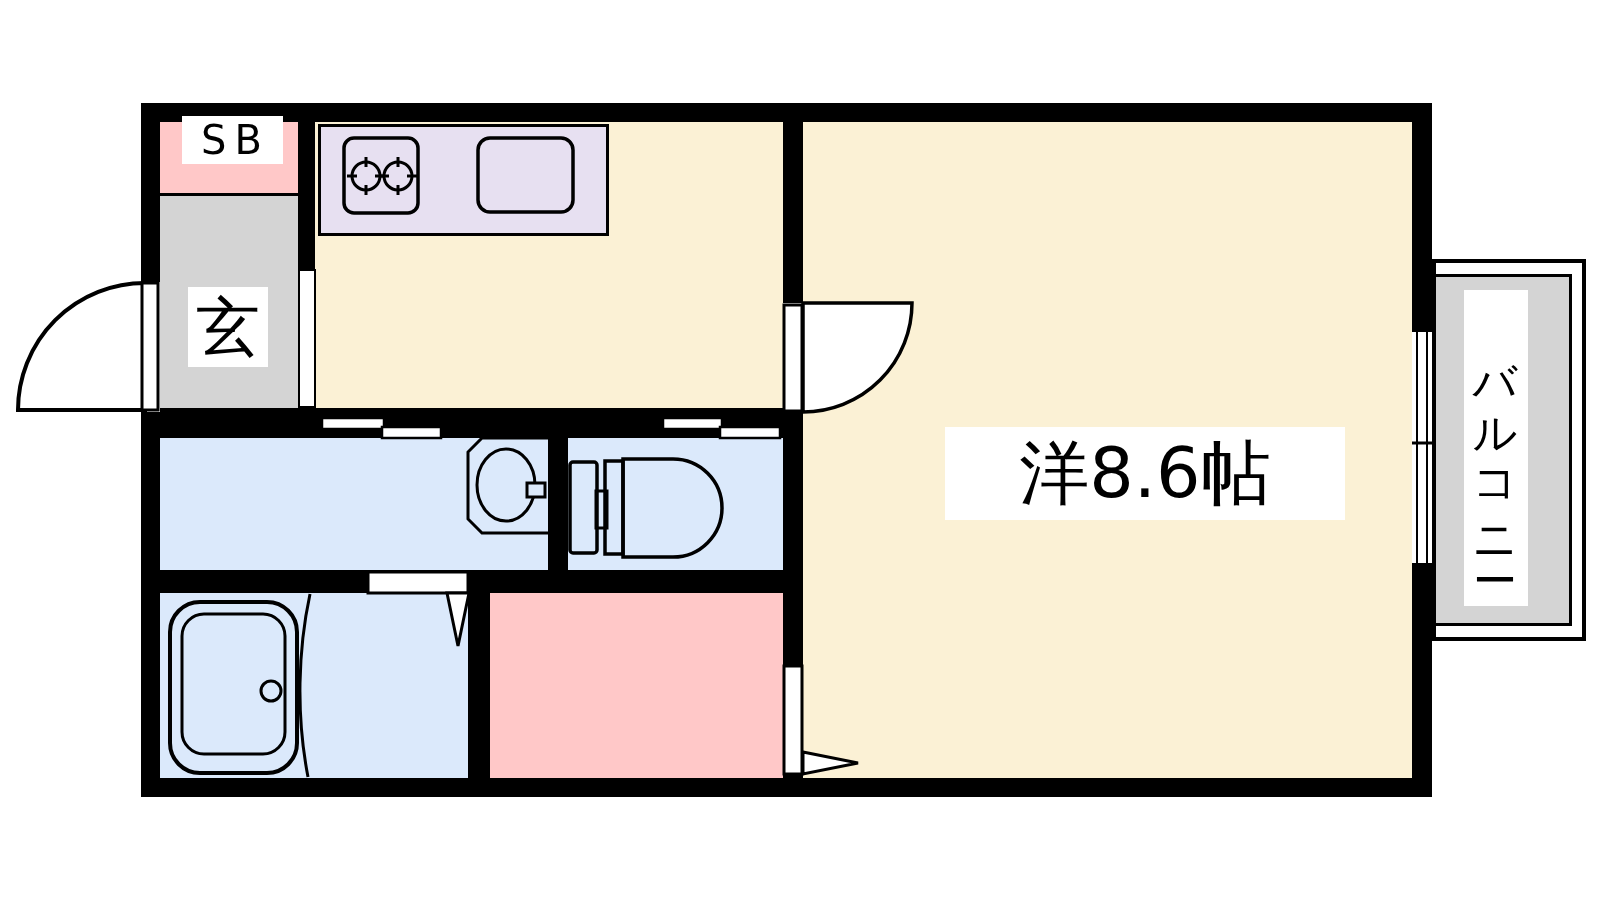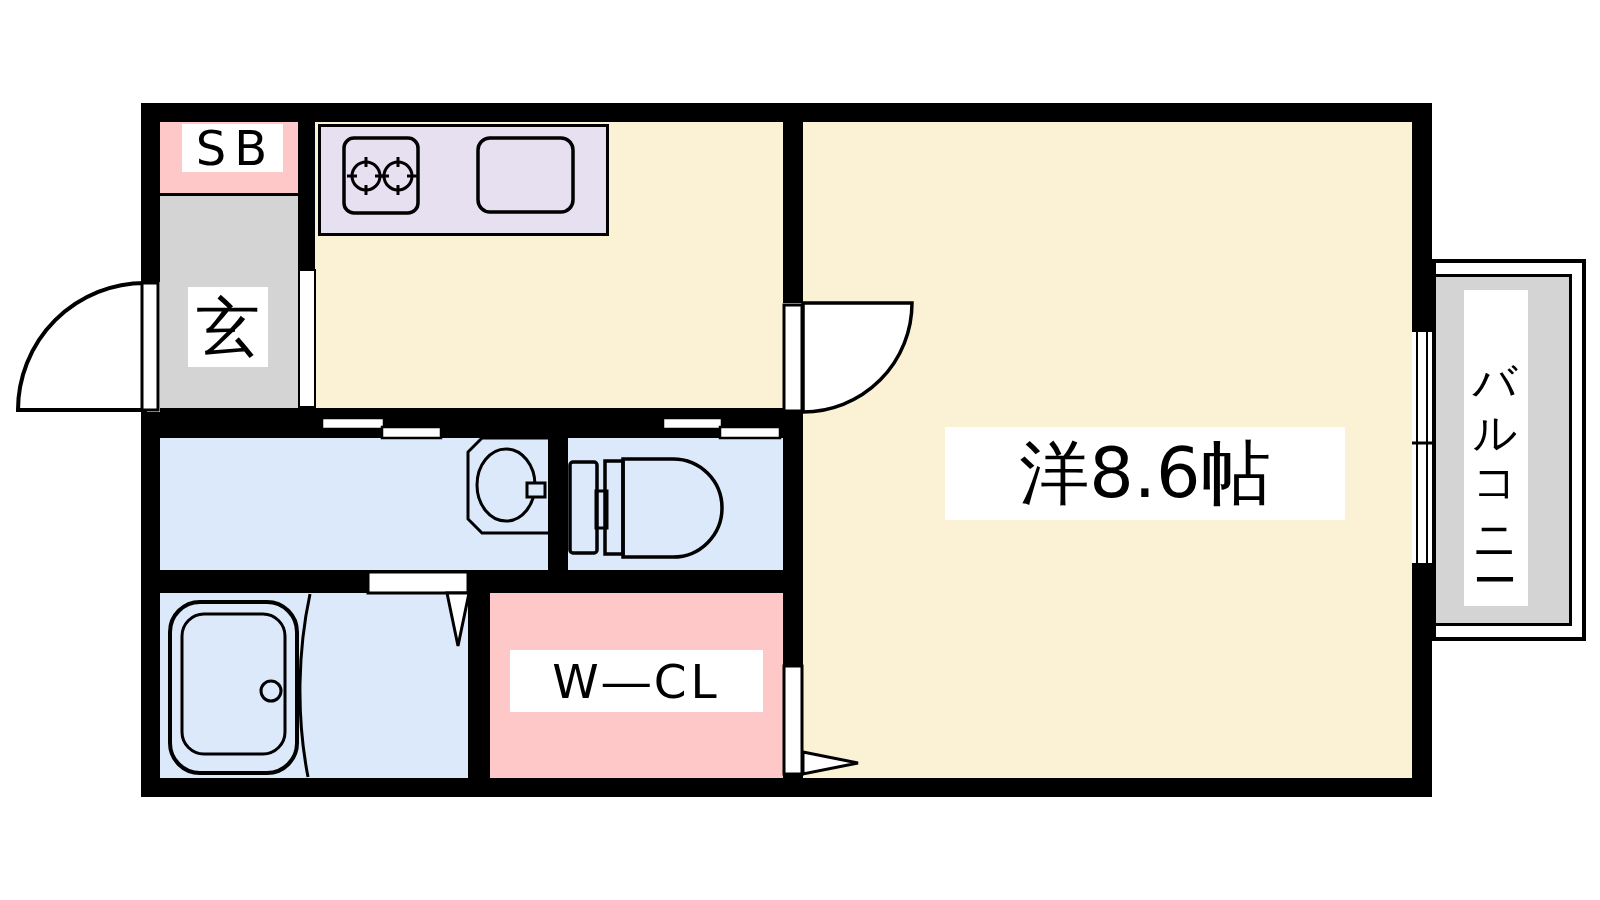--- a/index.html
+++ b/index.html
@@ -118,29 +118,26 @@
     </g>
 
     <g fill="none" stroke="#000">
       <rect x="570" y="462" width="27" height="91" rx="3" stroke-width="3.5"></rect>
       <rect x="605" y="461" width="18" height="93" stroke-width="3.5"></rect>
       <rect x="596" y="491" width="11" height="37" stroke-width="3"></rect>
       <path d="M623,459 L673,459 A49,49 0 0 1 673,557 L623,557 Z" stroke-width="3.5"></path>
     </g>
   </svg>
 
-  <div class="label" style="left:182px;top:124px;width:95px;height:48px;font-size:48px;letter-spacing:8px;padding-left:6px;">
+  <div class="label" style="left:182px;top:116px;width:95px;height:48px;font-size:40px;letter-spacing:8px;padding-left:6px;">
     <span>SB</span>
   </div>
   <div class="label" style="left:188px;top:287px;width:80px;height:80px;font-size:64px;">
     <span>玄</span>
   </div>
   <div class="label" style="left:945px;top:427px;width:400px;height:93px;font-size:70px;">
     <span>洋8.6帖</span>
   </div>
-  <div class="label" style="left:510px;top:650px;width:253px;height:62px;font-size:47px;letter-spacing:4px;">
-    <span>W―CL</span>
-  </div>
   <div class="label vtext" style="left:1464px;top:290px;width:64px;height:316px;font-size:44px;">
     <span>バルコニー</span>
   </div>
 
 </div>
 
 </body></html>

